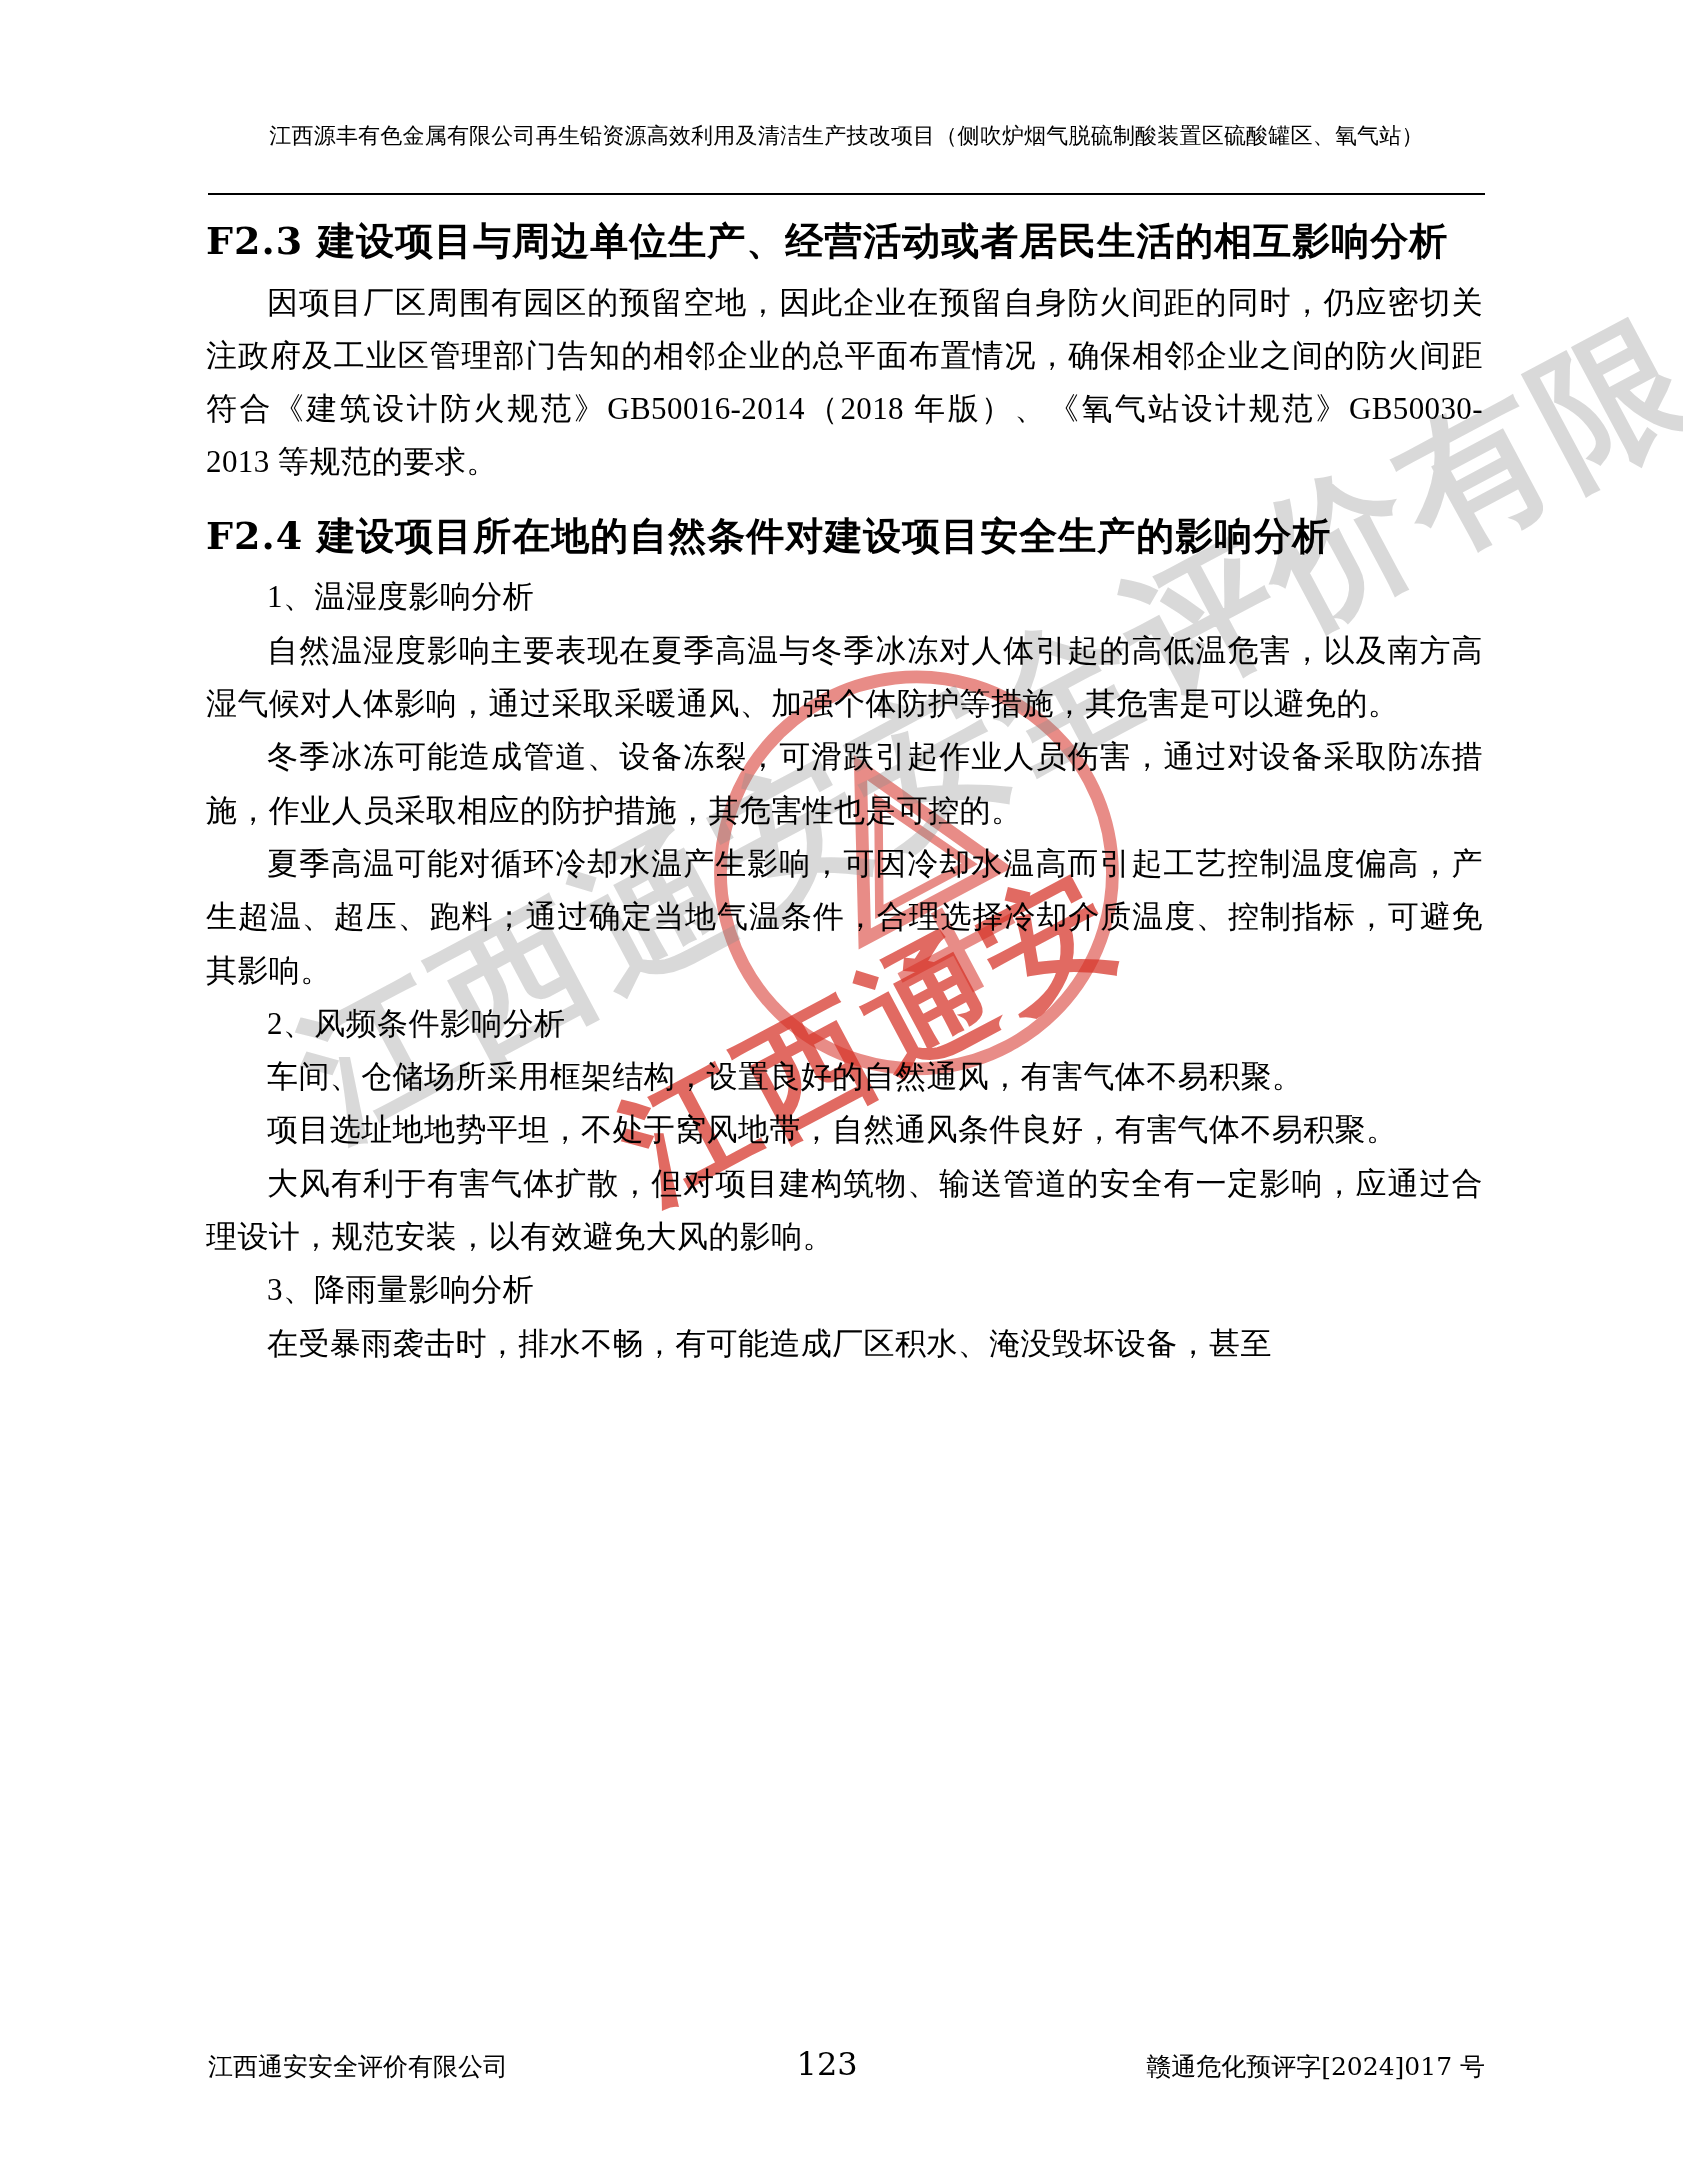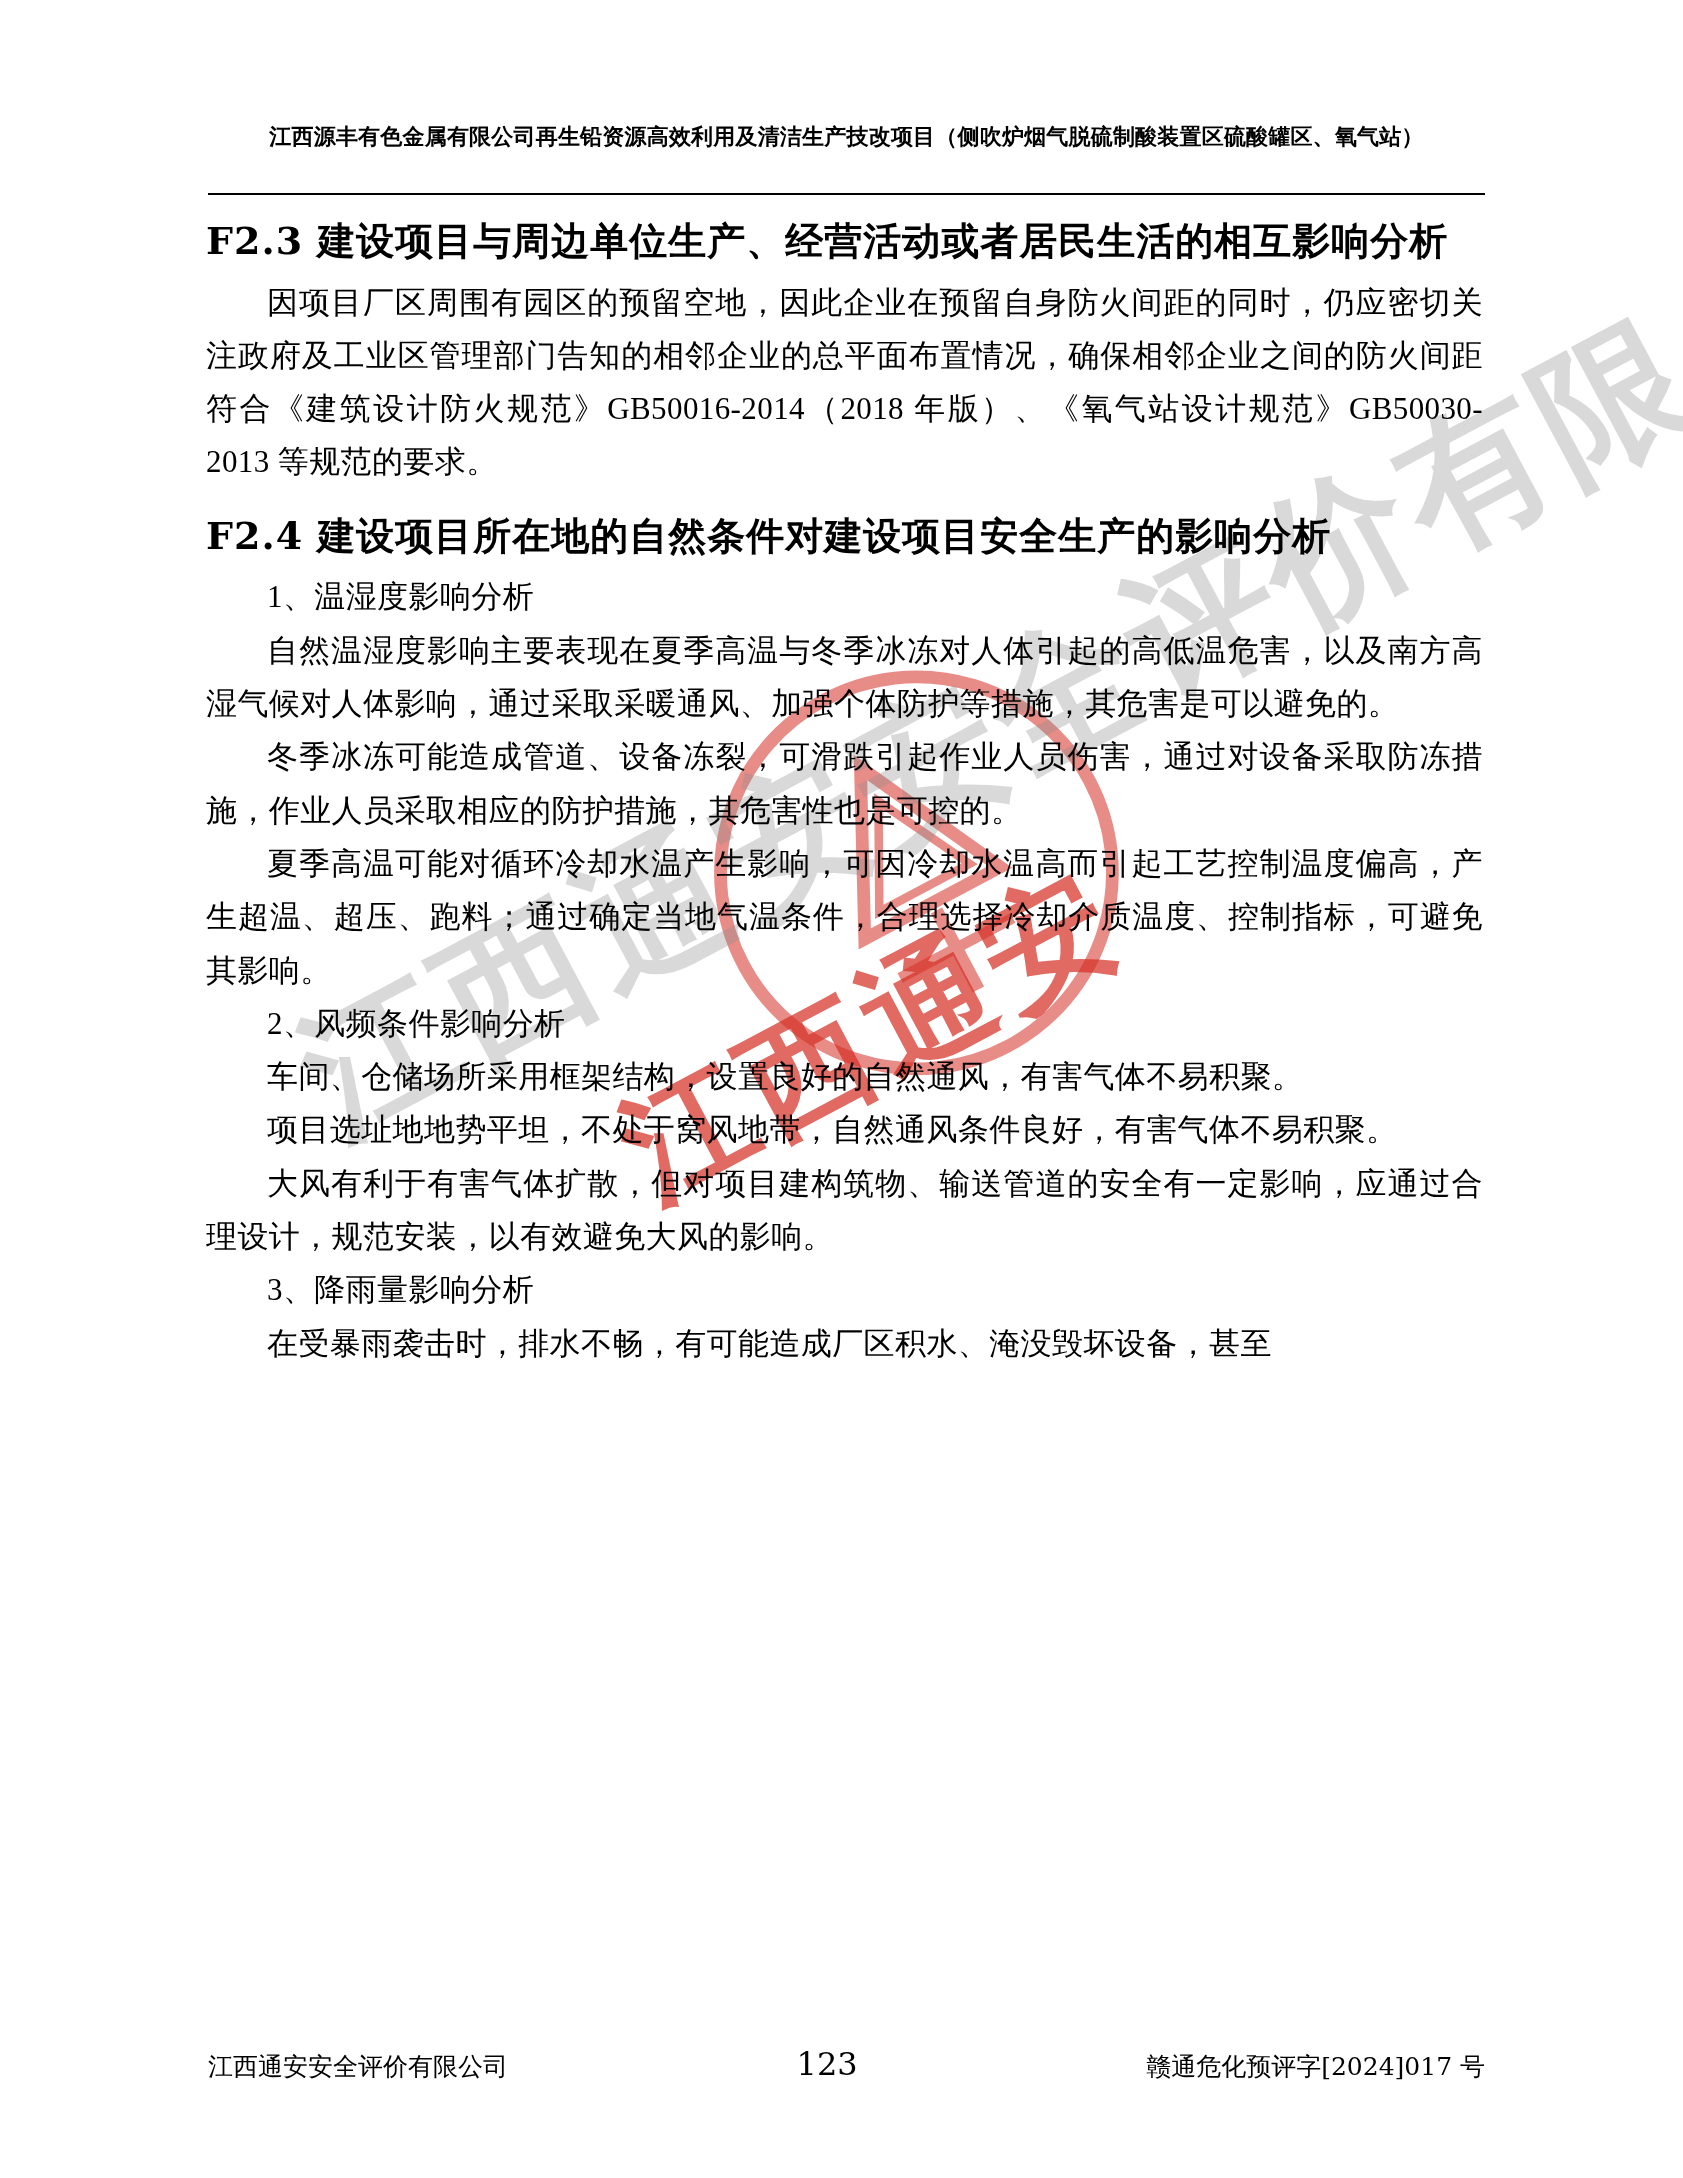--- a/index.html
+++ b/index.html
@@ -21,21 +21,21 @@
   
   .header {
     position: absolute;
     top: 119px;
     left: 208px;
     width: 1277px;
     text-align: center;
     font-size: 22px;
     line-height: 1.55;
     font-family: "DejaVu Serif", "Liberation Serif", serif;
-    font-weight: 700;
+    font-weight: 400;
     letter-spacing: 0.2px;
   }
   .header .line2 { display: block; }
   .header-rule {
     position: absolute;
     top: 193px;
     left: 208px;
     width: 1277px;
     height: 2px;
     background: #000;

